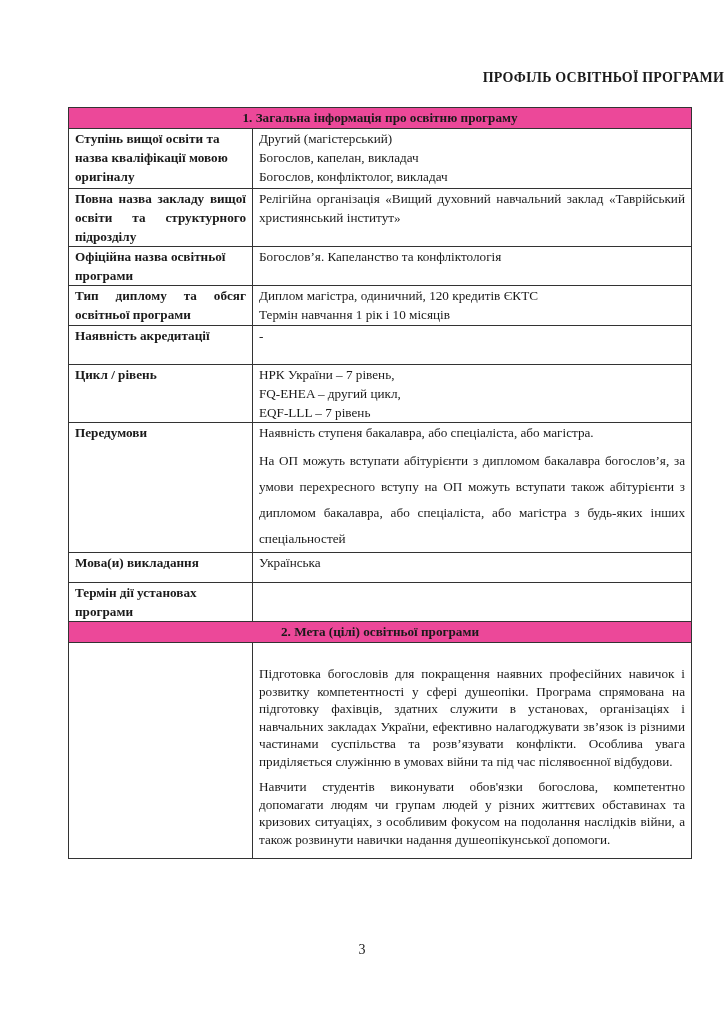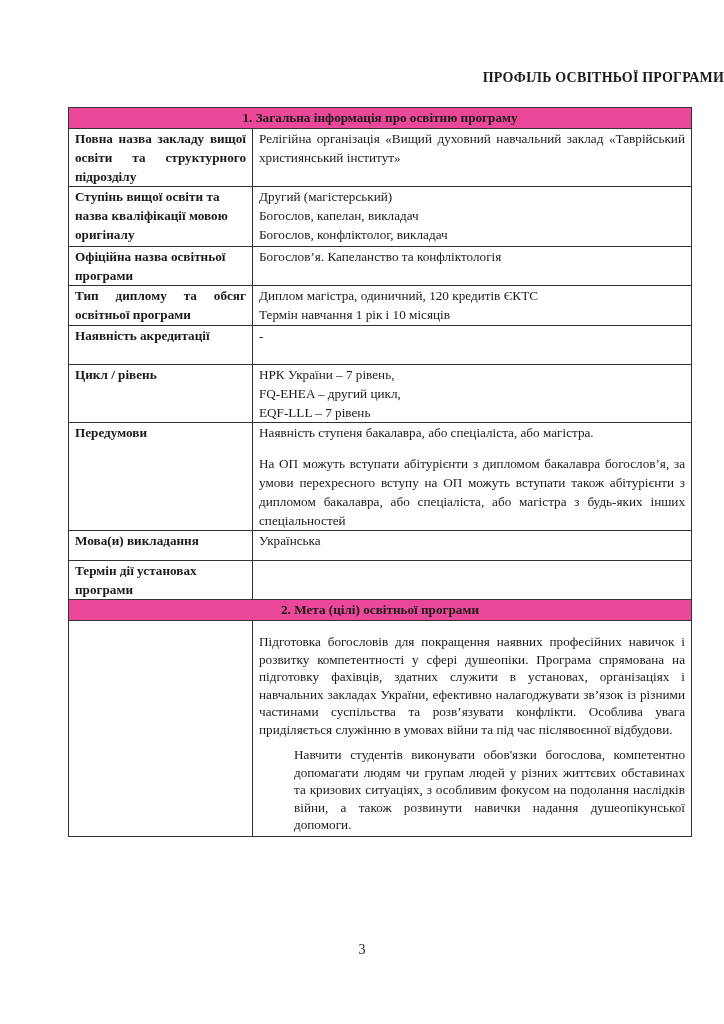--- a/index.html
+++ b/index.html
@@ -25,54 +25,54 @@
   }
   td.section-head {
     background: #ec4899; text-align: center; font-weight: bold;
     height: 20px; padding-top: 1px; padding-bottom: 1px;
   }
   td.label { font-weight: bold; width: 172px; }
   td.label.justify { text-align: justify; text-align-last: left; }
   td.value { }
   .line { display: block; }
   .para { text-align: justify; margin: 0 0 8px 0; line-height: 17.5px; }
-  .para:last-child { margin-bottom: 0; margin-left: 35px; }
+  .para:last-child { margin-bottom: 0; }
   .page-num {
     position: absolute; left: 0; width: 724px; top: 942px;
     text-align: center; font-size: 14px;
   }
 </style>
 </head>
 <body>
 
 <div class="doc-title">ПРОФІЛЬ ОСВІТНЬОЇ ПРОГРАМИ</div>
 
 <table class="profile">
   <colgroup>
     <col style="width:184px">
     <col style="width:439px">
   </colgroup>
   <tbody>
     <tr>
       <td colspan="2" class="section-head">1. Загальна інформація про освітню програму</td>
     </tr>
 
-    <tr style="height:58px">
-      <td class="label justify">Повна назва закладу вищої освіти та структурного підрозділу</td>
-      <td class="value">
-        <span class="line" style="text-align:justify">Релігійна організація «Вищий духовний навчальний заклад «Таврійський християнський інститут»</span>
-      </td>
-    </tr>
-
     <tr style="height:60px">
       <td class="label">Ступінь вищої освіти та назва кваліфікації мовою оригіналу</td>
       <td class="value">
         <span class="line">Другий (магістерський)</span>
         <span class="line">Богослов, капелан, викладач</span>
         <span class="line">Богослов, конфліктолог, викладач</span>
+      </td>
+    </tr>
+
+    <tr style="height:58px">
+      <td class="label justify">Повна назва закладу вищої освіти та структурного підрозділу</td>
+      <td class="value">
+        <span class="line" style="text-align:justify">Релігійна організація «Вищий духовний навчальний заклад «Таврійський християнський інститут»</span>
       </td>
     </tr>
 
     <tr style="height:38px">
       <td class="label">Офіційна назва освітньої програми</td>
       <td class="value">
         <span class="line">Богослов’я. Капеланство та конфліктологія</span>
       </td>
     </tr>
 
@@ -97,21 +97,21 @@
         <span class="line">НРК України – 7 рівень,</span>
         <span class="line">FQ-EHEA – другий цикл,</span>
         <span class="line">EQF-LLL – 7 рівень</span>
       </td>
     </tr>
 
     <tr style="height:92px">
       <td class="label">Передумови</td>
       <td class="value">
         <span class="line">Наявність ступеня бакалавра, або спеціаліста, або магістра.</span>
-        <span class="line" style="text-align:justify; line-height:19px; margin-top:12px">На ОП можуть вступати абітурієнти з дипломом бакалавра богослов’я, за умови перехресного вступу на ОП можуть вступати також абітурієнти з дипломом бакалавра, або спеціаліста, або магістра з будь-яких інших спеціальностей</span>
+        <span class="line" style="text-align:justify; line-height:26px; margin-top:6px">На ОП можуть вступати абітурієнти з дипломом бакалавра богослов’я, за умови перехресного вступу на ОП можуть вступати також абітурієнти з дипломом бакалавра, або спеціаліста, або магістра з будь-яких інших спеціальностей</span>
       </td>
     </tr>
 
     <tr style="height:30px">
       <td class="label">Мова(и) викладання</td>
       <td class="value">
         <span class="line">Українська</span>
       </td>
     </tr>
 
@@ -122,21 +122,21 @@
       </td>
     </tr>
 
 
     <tr>
       <td colspan="2" class="section-head">2. Мета (цілі) освітньої програми</td>
     </tr>
 
     <tr style="height:216px">
       <td class="label"></td>
-      <td class="value" style="padding-top:12px">
+      <td class="value" style="padding-top:22px">
         <p class="para">Підготовка богословів для покращення наявних професійних навичок і розвитку компетентності у сфері душеопіки. Програма спрямована на підготовку фахівців, здатних служити в установах, організаціях і навчальних закладах України, ефективно налагоджувати зв’язок із різними частинами суспільства та розв’язувати конфлікти. Особлива увага приділяється служінню в умовах війни та під час післявоєнної відбудови.</p>
         <p class="para">Навчити студентів виконувати обов'язки богослова, компетентно допомагати людям чи групам людей у різних життєвих обставинах та кризових ситуаціях, з особливим фокусом на подолання наслідків війни, а також розвинути навички надання душеопікунської допомоги.</p>
       </td>
     </tr>
   </tbody>
 </table>
 
 <div class="page-num">3</div>
 
 </body></html>

